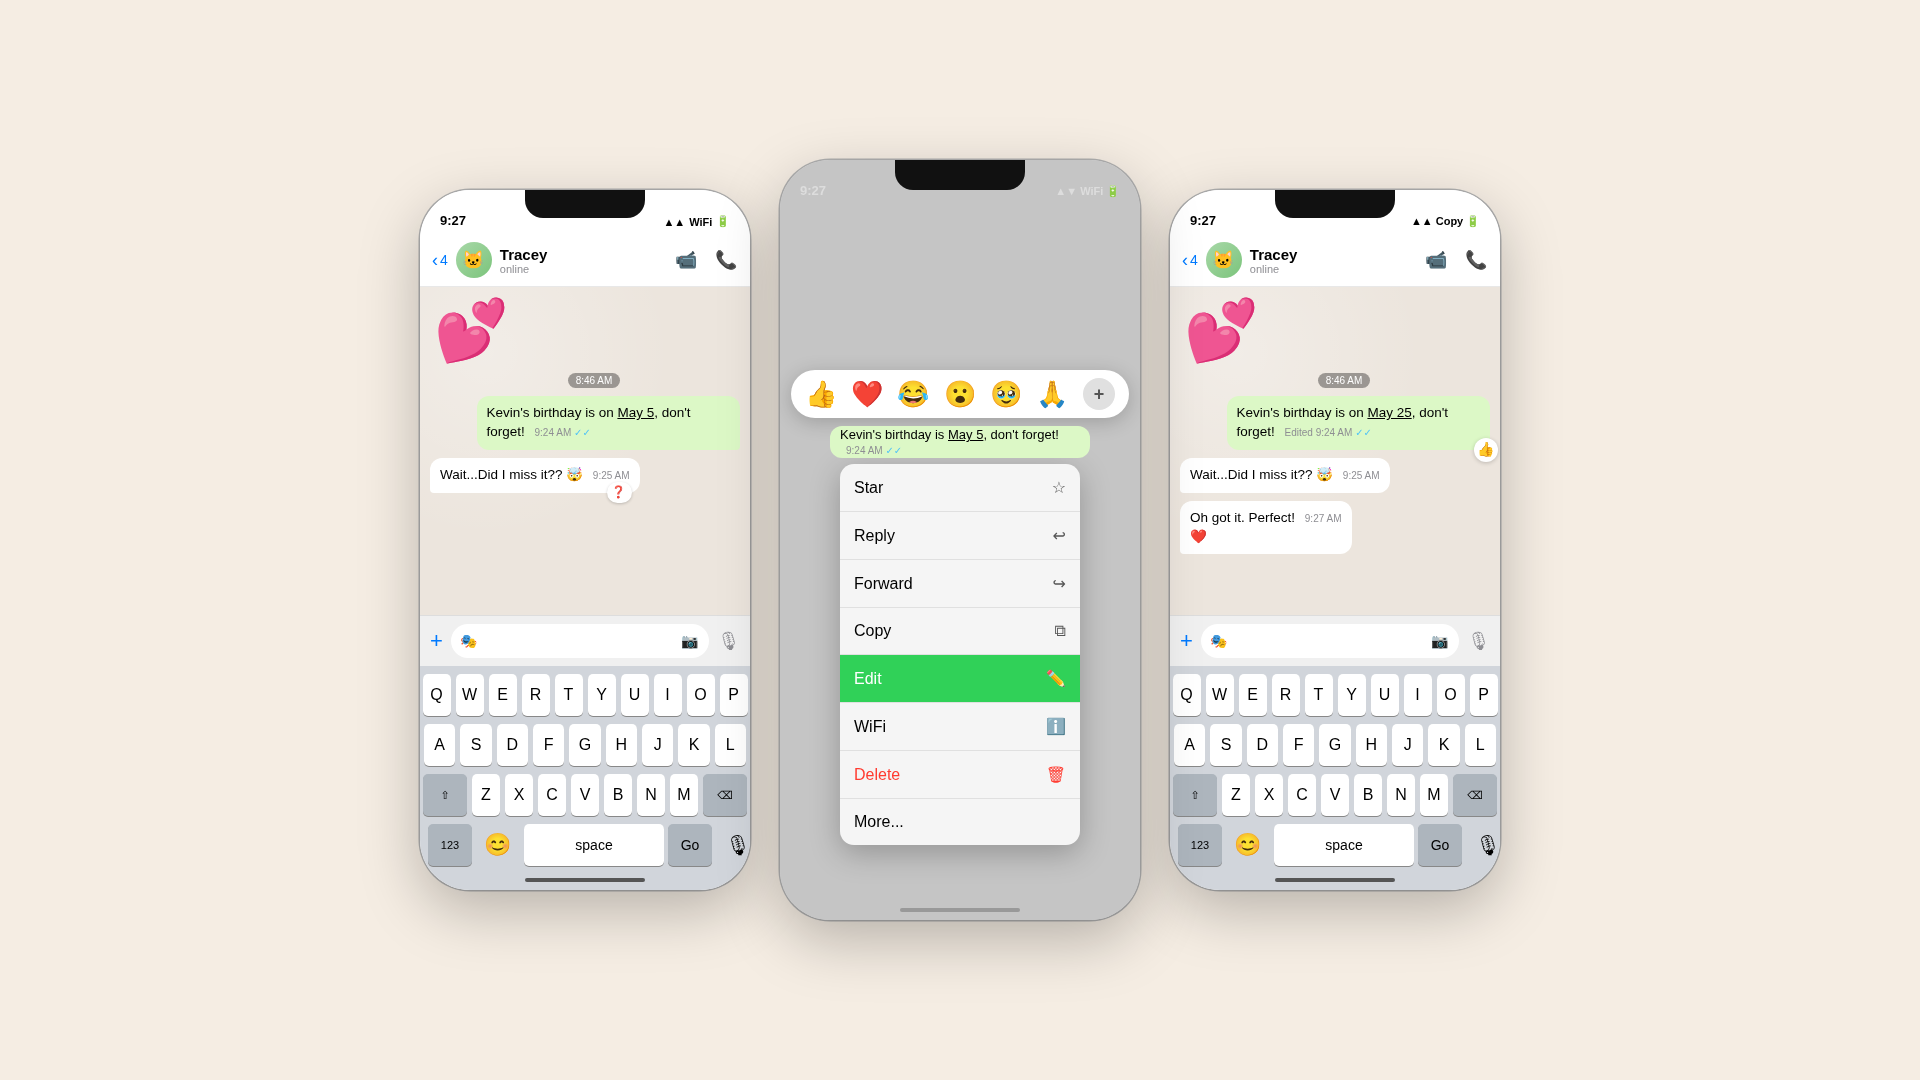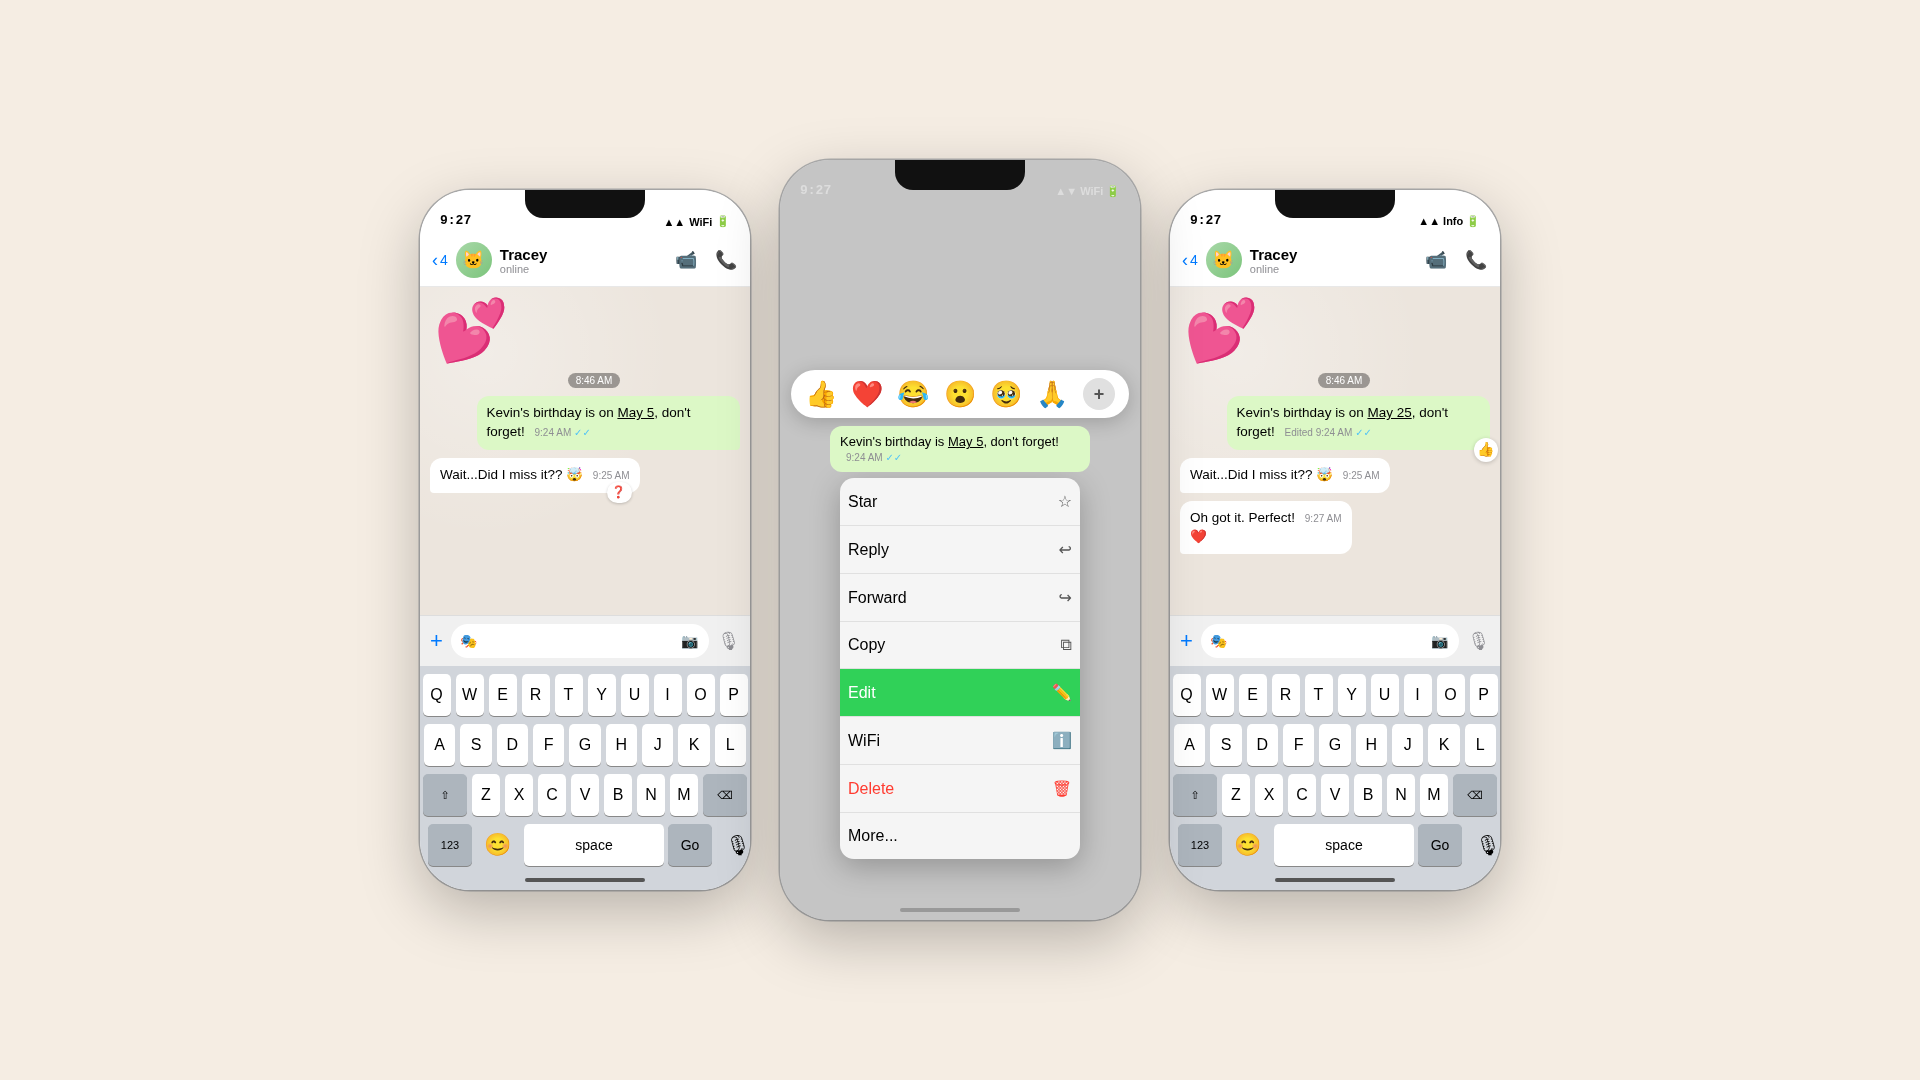--- a/index.html
+++ b/index.html
@@ -62,21 +62,21 @@
       background: #fff;
       display: flex;
       align-items: flex-end;
       justify-content: space-between;
       padding: 0 20px 6px;
       font-size: 12px;
       font-weight: 600;
       color: #000;
       z-index: 5;
     }
-    .status-bar .time { font-weight: 700; font-size: 13px; font-family: Liberation Mono, monospace; }
+    .status-bar .time { font-weight: 700; font-size: 13px; }
     .status-bar .icons { display: flex; gap: 4px; align-items: center; font-size: 11px; }
 
     
     .chat-header {
       background: #fff;
       border-bottom: 1px solid #e8e8e8;
       padding: 8px 12px;
       display: flex;
       align-items: center;
       gap: 8px;
@@ -306,39 +306,39 @@
       display: flex;
       align-items: center;
       justify-content: center;
       font-size: 18px;
       color: #555;
       font-weight: 600;
     }
     .context-message {
       background: #dcf8c6;
       border-radius: 12px;
-      padding: 8px 10px;
+      padding: 1px 10px;
       font-size: 13px;
       max-width: 260px;
       align-self: center;
       margin-bottom: 6px;
       position: relative;
     }
     .context-menu {
       background: #f5f5f5;
       border-radius: 14px;
       overflow: hidden;
       width: 240px;
       box-shadow: 0 8px 30px rgba(0,0,0,0.25);
     }
     .context-menu-item {
       display: flex;
       align-items: flex-end;
       justify-content: space-between;
-      padding: 14px 8px;
+      padding: 14px 14px;
       font-size: 16px;
       color: #000;
       border-bottom: 1px solid #e0e0e0;
     }
     .context-menu-item:last-child { border-bottom: none; }
     .context-menu-item.delete { color: #FF3B30; }
     .context-menu-item.edit-highlighted { background: #30d158; color: #fff; border-radius: 0; }
     .context-icon { font-size: 16px; color: #555; }
     .context-icon.delete { color: #FF3B30; }
 
@@ -529,21 +529,21 @@
       <div class="home-bar" style="background:#999;"></div>
     </div>
   </div>
 
   <div class="phone">
     <div class="notch"></div>
 
     <div class="status-bar">
       <span class="time">9:27</span>
       <div class="icons">
-        <span>▲▲ Info 🔋</span>
+        <span>▲▲ Copy 🔋</span>
       </div>
     </div>
 
     <div class="chat-header">
       <div class="back-btn">
         <span class="back-icon">‹</span>
         <span class="back-count">4</span>
       </div>
       <div class="avatar">🐱</div>
       <div class="contact-info">

